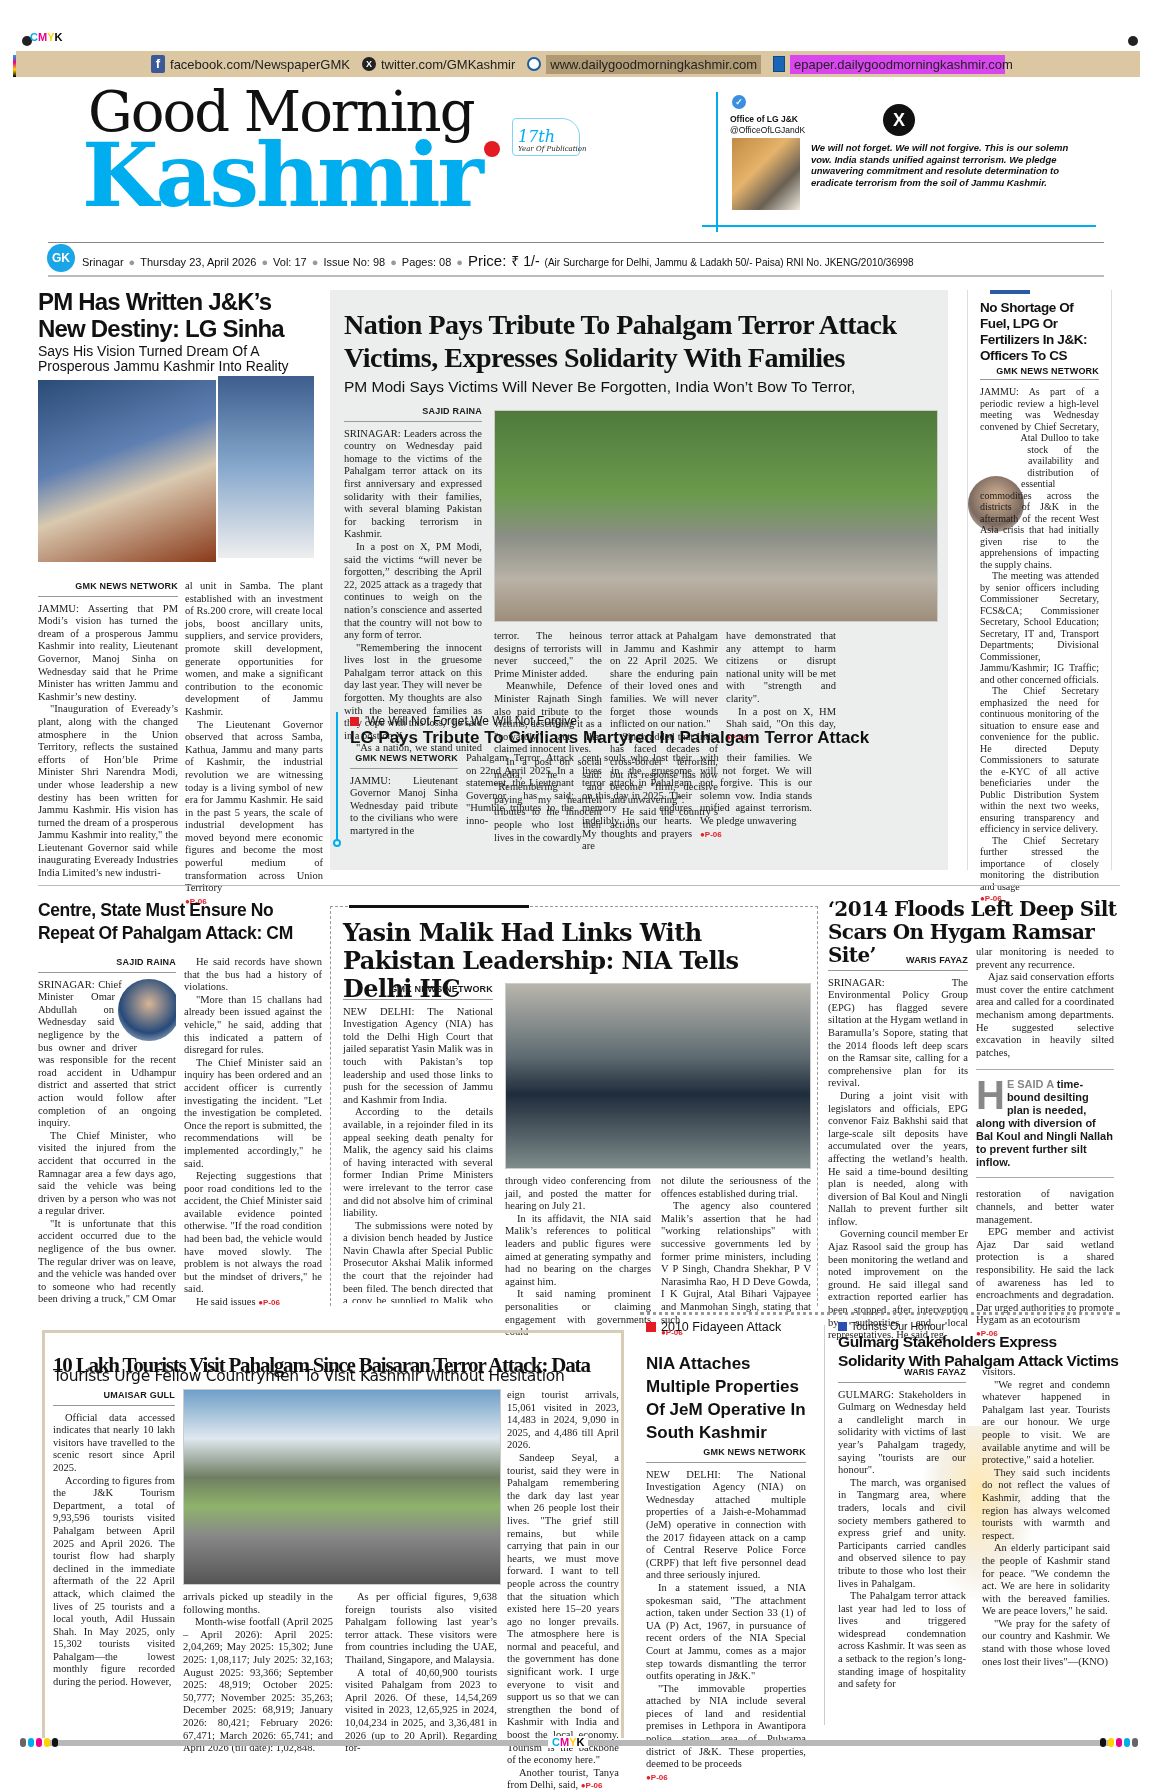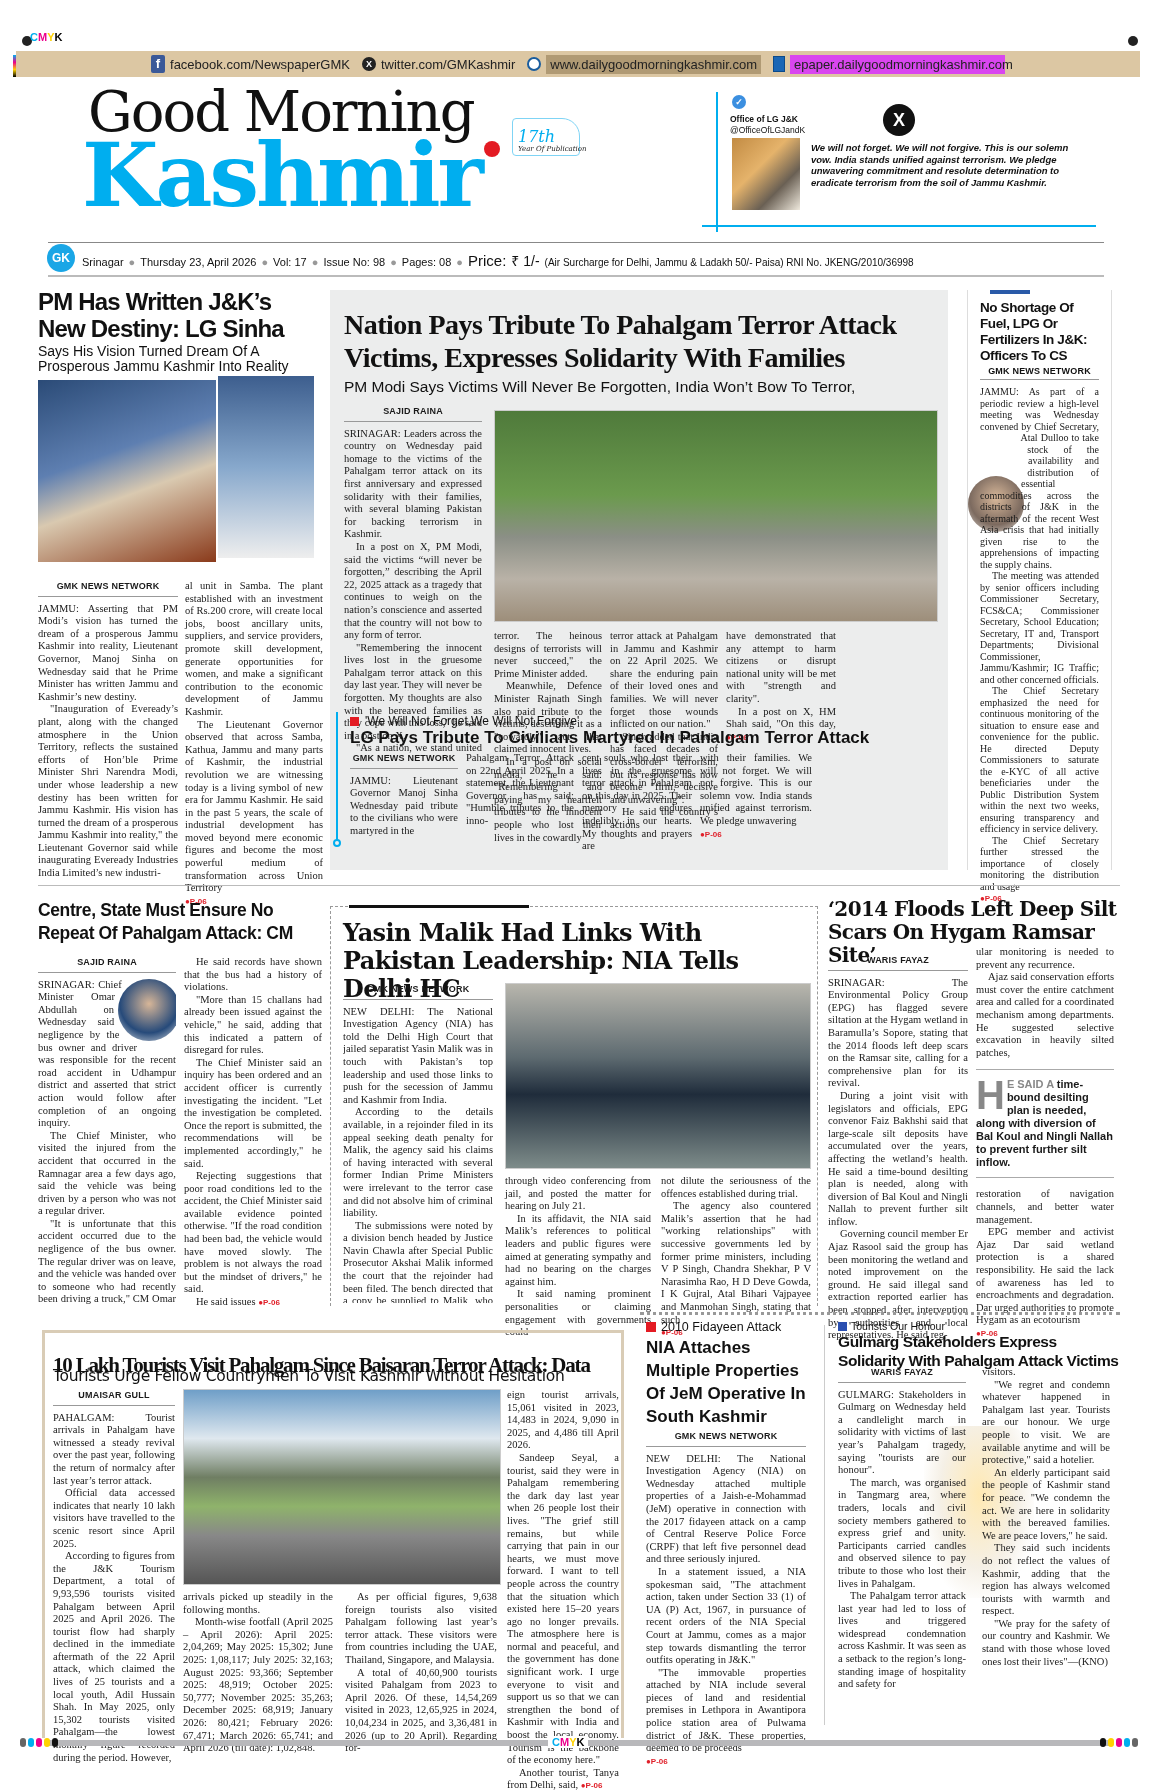--- a/index.html
+++ b/index.html
@@ -1,21 +1,21 @@
 <!DOCTYPE html>
 <html><head>
 <meta charset="utf-8">
 <style>
 *{box-sizing:border-box;margin:0;padding:0}
 body{width:1156px;height:1791px;background:#fff;position:relative;font-family:"DejaVu Serif",serif;color:#111;overflow:hidden}
 .abs{position:absolute}
 .body-text{font-family:"Liberation Serif",serif;font-size:10.5px;line-height:12.6px;text-align:justify;color:#1a1a1a}
 .body-text p{text-indent:12px}
 .body-text p.first{text-indent:0}
-.byline{font-family:"Liberation Sans",sans-serif;font-weight:bold;font-size:9px;text-align:center;border-bottom:1px solid #999;padding-bottom:3px;margin-bottom:6px;letter-spacing:.2px}
+.byline{font-family:"Liberation Sans",sans-serif;font-weight:bold;font-size:9px;text-align:right;border-bottom:1px solid #999;padding-bottom:3px;margin-bottom:6px;letter-spacing:.2px}
 .cont{color:#e0202a;font-weight:bold;font-size:8px;font-family:"Liberation Sans",sans-serif}
 .photo{background:linear-gradient(160deg,#7a9a6a,#4c6b3e 40%,#9aa7b2 70%,#c9c9c9);border:1px solid #ccc}
 .cmyk-c{color:#00aeef}.cmyk-m{color:#ec008c}.cmyk-y{color:#ffd200}.cmyk-k{color:#000}
 </style>
 </head>
 <body>
 
 <div class="abs" style="left:22px;top:36px;width:10px;height:10px;border-radius:50%;background:#222"></div>
 <div class="abs" style="left:1128px;top:36px;width:10px;height:10px;border-radius:50%;background:#222"></div>
 <div class="abs" style="left:30px;top:31px;font:bold 11px 'Liberation Sans',sans-serif"><span class="cmyk-c">C</span><span class="cmyk-m">M</span><span class="cmyk-y">Y</span><span class="cmyk-k">K</span></div>
@@ -218,21 +218,20 @@
     <p>EPG member and activist Ajaz Dar said wetland protection is a shared responsibility. He said the lack of awareness has led to encroachments and degradation. Dar urged authorities to promote Hygam as an ecotourism</p>
     <span class="cont">●P-06</span>
   </div>
 </div>
 
 <div class="abs" style="left:42px;top:1330px;width:582px;height:408px;border:3px solid #d9ccb6;border-bottom:none">
   <div style="position:absolute;left:8px;top:20px;width:570px;font:bold 21px 'Liberation Serif',serif;letter-spacing:-1.2px;white-space:nowrap">10 Lakh Tourists Visit Pahalgam Since Baisaran Terror Attack: Data</div>
   <div style="position:absolute;left:8px;top:34px;font:15.5px 'DejaVu Sans',sans-serif;white-space:nowrap;letter-spacing:-.3px">Tourists Urge Fellow Countrymen To Visit Kashmir Without Hesitation</div>
   <div class="body-text" style="position:absolute;left:8px;top:56px;width:122px">
     <div class="byline">UMAISAR GULL</div>
-    <p class="first">PAHALGAM: Tourist arrivals in Pahalgam have witnessed a steady revival over the past year, following the return of normalcy after last year’s terror attack.</p>
     <p>Official data accessed indicates that nearly 10 lakh visitors have travelled to the scenic resort since April 2025.</p>
     <p>According to figures from the J&amp;K Tourism Department, a total of 9,93,596 tourists visited Pahalgam between April 2025 and April 2026. The tourist flow had sharply declined in the immediate aftermath of the 22 April attack, which claimed the lives of 25 tourists and a local youth, Adil Hussain Shah. In May 2025, only 15,302 tourists visited Pahalgam—the lowest monthly figure recorded during the period. However,</p>
   </div>
   <div class="photo" style="position:absolute;left:138px;top:56px;width:318px;height:196px;background:linear-gradient(180deg,#6f9fc8 0%,#dfe8ef 25%,#6f7e63 45%,#8fb36b 60%,#888 75%,#555)"></div>
   <div class="body-text" style="position:absolute;left:138px;top:258px;width:150px">
     <p class="first">arrivals picked up steadily in the following months.</p>
     <p>Month-wise footfall (April 2025 – April 2026): April 2025: 2,04,269; May 2025: 15,302; June 2025: 1,08,117; July 2025: 32,163; August 2025: 93,366; September 2025: 48,919; October 2025: 50,777; November 2025: 35,263; December 2025: 68,919; January 2026: 80,421; February 2026: 67,471; March 2026: 65,741; and April 2026 (till date): 1,02,848.</p>
   </div>
   <div class="body-text" style="position:absolute;left:300px;top:258px;width:152px">
     <p>As per official figures, 9,638 foreign tourists also visited Pahalgam following last year’s terror attack. These visitors were from countries including the UAE, Thailand, Singapore, and Malaysia.</p>
@@ -245,21 +244,21 @@
   </div>
 </div>
 
 <div class="abs" style="left:640px;top:1312px;width:480px;height:3px;border-top:3px dotted #999"></div>
 
 <div class="abs" style="left:646px;top:1320px;width:160px;height:420px">
   <div style="display:flex;align-items:center;gap:5px">
     <span style="width:10px;height:10px;background:#e31b23;display:inline-block"></span>
     <span style="font:12.5px 'Liberation Sans',sans-serif">2010 Fidayeen Attack</span>
   </div>
-  <div style="font:bold 17px 'Liberation Sans',sans-serif;line-height:23px;margin-top:2px">NIA Attaches Multiple Properties Of JeM Operative In South Kashmir</div>
+  <div style="font:bold 17px 'Liberation Sans',sans-serif;line-height:23px;margin-top:18px">NIA Attaches Multiple Properties Of JeM Operative In South Kashmir</div>
   <div class="body-text" style="margin-top:2px">
     <div class="byline">GMK NEWS NETWORK</div>
     <p class="first">NEW DELHI: The National Investigation Agency (NIA) on Wednesday attached multiple properties of a Jaish-e-Mohammad (JeM) operative in connection with the 2017 fidayeen attack on a camp of Central Reserve Police Force (CRPF) that left five personnel dead and three seriously injured.</p>
     <p>In a statement issued, a NIA spokesman said, "The attachment action, taken under Section 33 (1) of UA (P) Act, 1967, in pursuance of recent orders of the NIA Special Court at Jammu, comes as a major step towards dismantling the terror outfits operating in J&amp;K."</p>
     <p>"The immovable properties attached by NIA include several pieces of land and residential premises in Lethpora in Awantipora police station area of Pulwama district of J&amp;K. These properties, deemed to be proceeds</p>
     <span class="cont">●P-06</span>
   </div>
 </div>
 <div class="abs" style="left:824px;top:1325px;width:1px;height:400px;background:#ccc"></div>
 
@@ -272,22 +271,22 @@
   <div style="position:absolute;left:86px;top:106px;width:110px;height:172px;border-radius:30px;background:radial-gradient(ellipse at 50% 40%,#ffe9b3,#f5f0e6 50%,#fff 75%)"></div>
   <div class="body-text" style="position:absolute;left:0;top:46px;width:128px">
     <div class="byline">WARIS FAYAZ</div>
     <p class="first">GULMARG: Stakeholders in Gulmarg on Wednesday held a candlelight march in solidarity with victims of last year’s Pahalgam tragedy, saying "tourists are our honour".</p>
     <p>The march, was organised in Tangmarg area, where traders, locals and civil society members gathered to express grief and unity. Participants carried candles and observed silence to pay tribute to those who lost their lives in Pahalgam.</p>
     <p>The Pahalgam terror attack last year had led to loss of lives and triggered widespread condemnation across Kashmir. It was seen as a setback to the region’s long-standing image of hospitality and safety for</p>
   </div>
   <div class="body-text" style="position:absolute;left:144px;top:46px;width:128px">
     <p class="first">visitors.</p>
     <p>"We regret and condemn whatever happened in Pahalgam last year. Tourists are our honour. We urge people to visit. We are available anytime and will be protective," said a hotelier.</p>
+    <p>They said such incidents do not reflect the values of Kashmir, adding that the region has always welcomed tourists with warmth and respect.</p>
     <p>An elderly participant said the people of Kashmir stand for peace. "We condemn the act. We are here in solidarity with the bereaved families. We are peace lovers," he said.</p>
-    <p>They said such incidents do not reflect the values of Kashmir, adding that the region has always welcomed tourists with warmth and respect.</p>
     <p>"We pray for the safety of our country and Kashmir. We stand with those whose loved ones lost their lives"—(KNO)</p>
   </div>
 </div>
 
 <div class="abs" style="left:46px;top:1740px;width:1064px;height:6px;background:#b8b8bb"></div>
 <div class="abs" style="left:20px;top:1738px;display:flex;gap:2px">
   <span style="width:6px;height:9px;border-radius:3px;background:#666"></span>
     <span style="width:6px;height:9px;border-radius:3px;background:#00aeef"></span>
     <span style="width:6px;height:9px;border-radius:3px;background:#ec008c"></span>
     <span style="width:6px;height:9px;border-radius:3px;background:#ffd200"></span>

